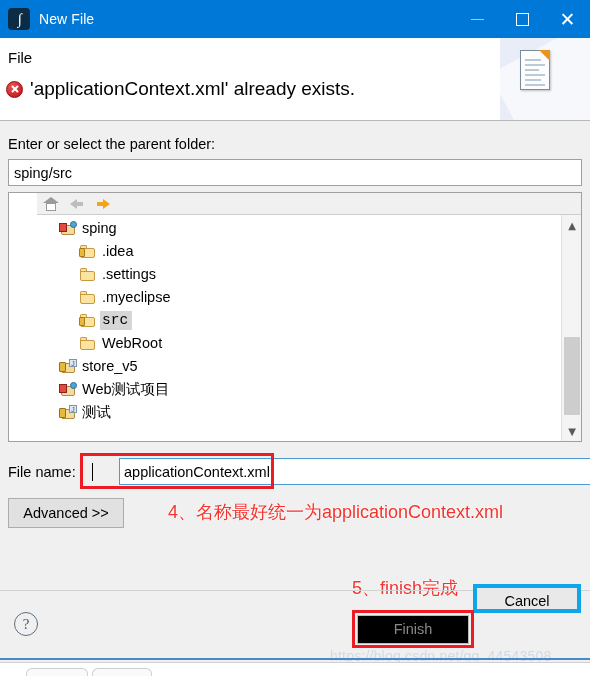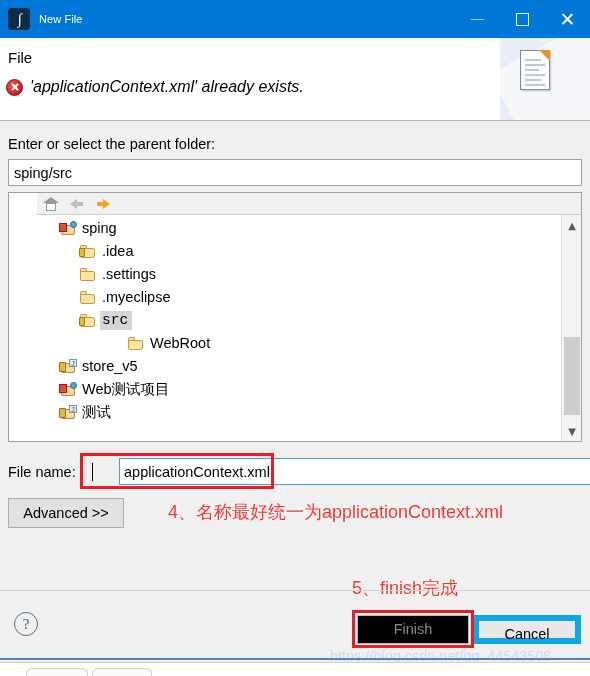--- a/index.html
+++ b/index.html
@@ -38,21 +38,21 @@
     color: #ffffff;
     font-size: 15px;
     font-style: italic;
     font-family: "Liberation Serif", serif;
     display: flex; align-items: center; justify-content: center;
     line-height: 1;
     letter-spacing: -1px;
   }
   .title-text {
     color: #ffffff;
-    font-size: 11px;
+    font-size: 14px;
     font-family: "Liberation Sans", sans-serif;
     letter-spacing: 0.1px;
     white-space: nowrap;
   }
   .win-ctrls {
     margin-left: auto;
     display: flex; height: 38px;
     align-items: stretch;
   }
   .win-btn {
@@ -99,21 +99,21 @@
   }
   .err-icon:before, .err-icon:after {
     content: ""; position: absolute;
     left: 50%; top: 50%;
     width: 9px; height: 2px; background: #ffffff;
     border-radius: 1px;
   }
   .err-icon:before { transform: translate(-50%,-50%) rotate(45deg); }
   .err-icon:after  { transform: translate(-50%,-50%) rotate(-45deg); }
   .header-msg {
-    font-size: 16px; color: #000000; white-space: nowrap; font-style: italic;
+    font-size: 19px; color: #000000; white-space: nowrap;
   }
   .header-art {
     position: absolute; right: 0; top: 0;
     width: 90px; height: 82px;
     overflow: hidden;
   }
   .header-art .swoosh {
     position: absolute; right: -10px; top: -28px;
     width: 130px; height: 110px;
     background: #e9edf7;
@@ -391,25 +391,25 @@
   }
   .btn-finish {
     left: 357px; top: 615px;
     width: 112px; height: 29px;
     line-height: 27px;
     color: #888888;
     background: #000000;
     border: 1px solid #bcbcbc;
   }
   .btn-cancel {
-    left: 473px; top: 615px;
+    left: 473px; top: 584px;
     width: 108px; height: 29px;
     line-height: 27px;
     background: #e9e9e9;
-    border: 6px solid #0ea5e9;
+    border: 4px solid #0ea5e9;
   }
 
   
   .watermark {
     position: absolute; left: 330px; top: 648px;
     color: #cfdbe6;
     font-size: 14px;
     font-family: "Liberation Sans", sans-serif;
     white-space: nowrap;
     letter-spacing: 0.2px;
@@ -536,21 +536,21 @@
             <span class="lbl">.myeclipse</span>
           </div>
           <div class="tree-row selected" style="padding-left: 42px;">
             <span class="tico ico-folder">
               <span class="ftab"></span>
               <span class="fbody"></span>
               <span class="flock"></span>
             </span>
             <span class="lbl">src</span>
           </div>
-          <div class="tree-row" style="padding-left: 42px; margin-left: 48px;">
+          <div class="tree-row" style="padding-left: 42px;">
             <span class="tico ico-folder">
               <span class="ftab"></span>
               <span class="fbody"></span>
             </span>
             <span class="lbl">WebRoot</span>
           </div>
           <div class="tree-row" style="padding-left: 22px;">
             <span class="tico ico-proj">
               <span class="pbody"></span>
               <span class="plock"></span>

